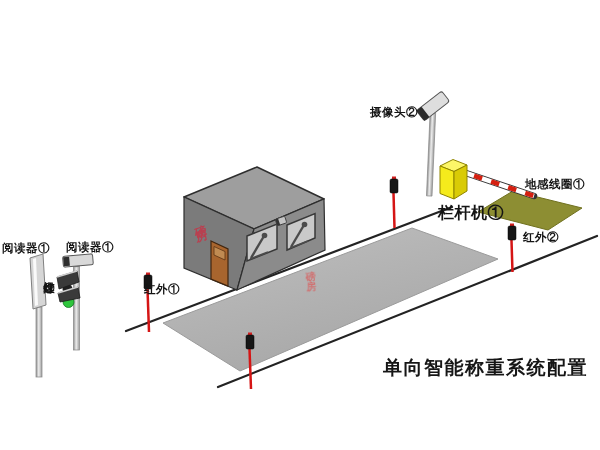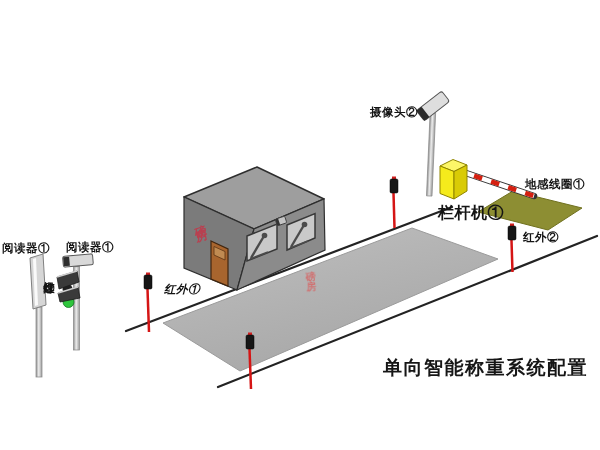--- a/index.html
+++ b/index.html
@@ -5,21 +5,21 @@
   html,body{margin:0;padding:0;background:#fff;}
   #canvas{position:relative;width:600px;height:450px;background:#ffffff;overflow:hidden;
           font-family:"Liberation Sans",sans-serif;}
   #scene{position:absolute;left:0;top:0;}
   .lbl{position:absolute;font:bold 11.5px "Liberation Sans",sans-serif;color:#141414;
        white-space:nowrap;letter-spacing:.5px;}
   .vert{writing-mode:vertical-rl;text-orientation:upright;letter-spacing:0;font-size:11px;line-height:12px;}
   #lbl-reader{left:2px;top:241px;}
   #lbl-camera1{left:66px;top:240px;}
   #lbl-trafficlight{left:43px;top:273px;height:62px;}
-  #lbl-ir1{left:164px;top:282px;font-style:italic;}
+  #lbl-ir1{left:144px;top:282px;}
   #lbl-camera2{left:370px;top:105px;}
   #lbl-barrier{left:438px;top:203px;font-size:16px;}
   #lbl-coil{left:525px;top:177px;}
   #lbl-ir2{left:523px;top:230px;}
   #building-sign{position:absolute;left:190px;top:215px;width:16px;
        writing-mode:vertical-rl;text-orientation:upright;
        font:bold 12px "Liberation Sans",sans-serif;color:#c53548;opacity:.85;
        letter-spacing:4px;transform:rotate(-18deg) skewX(-6deg);}
   #watermark{position:absolute;left:306px;top:272px;width:12px;
        font:bold 10px "Liberation Sans",sans-serif;line-height:9.5px;color:#d46a6a;

